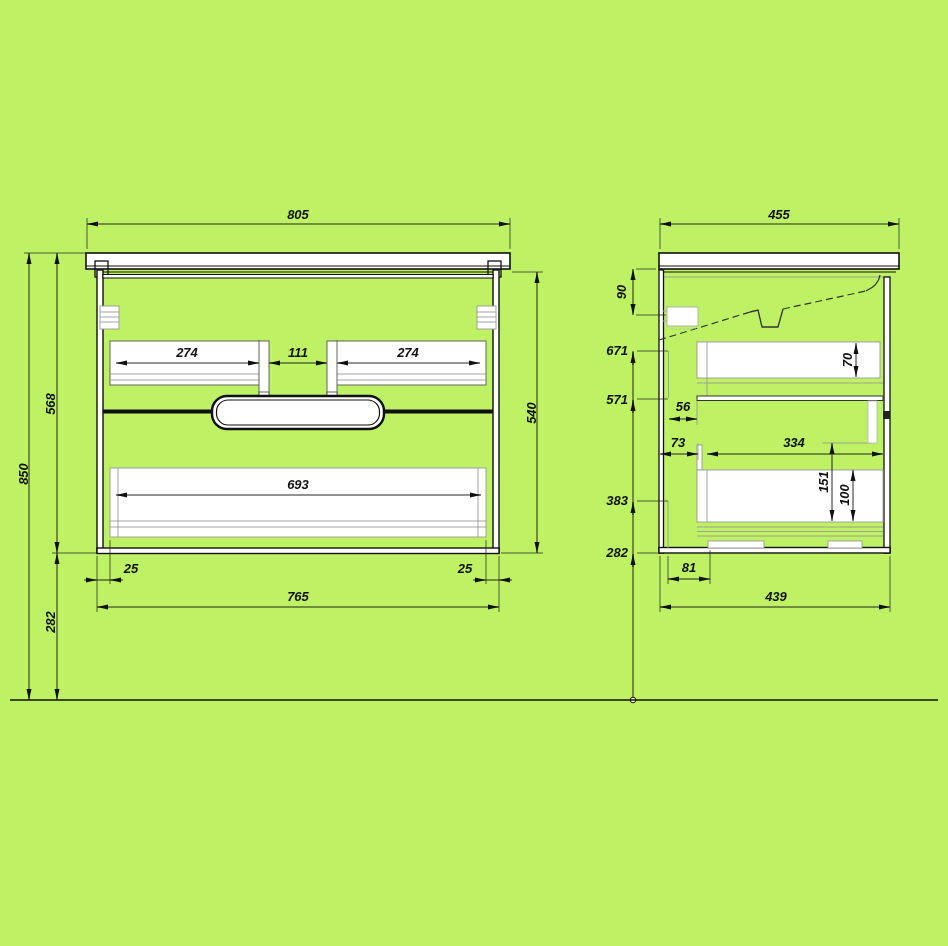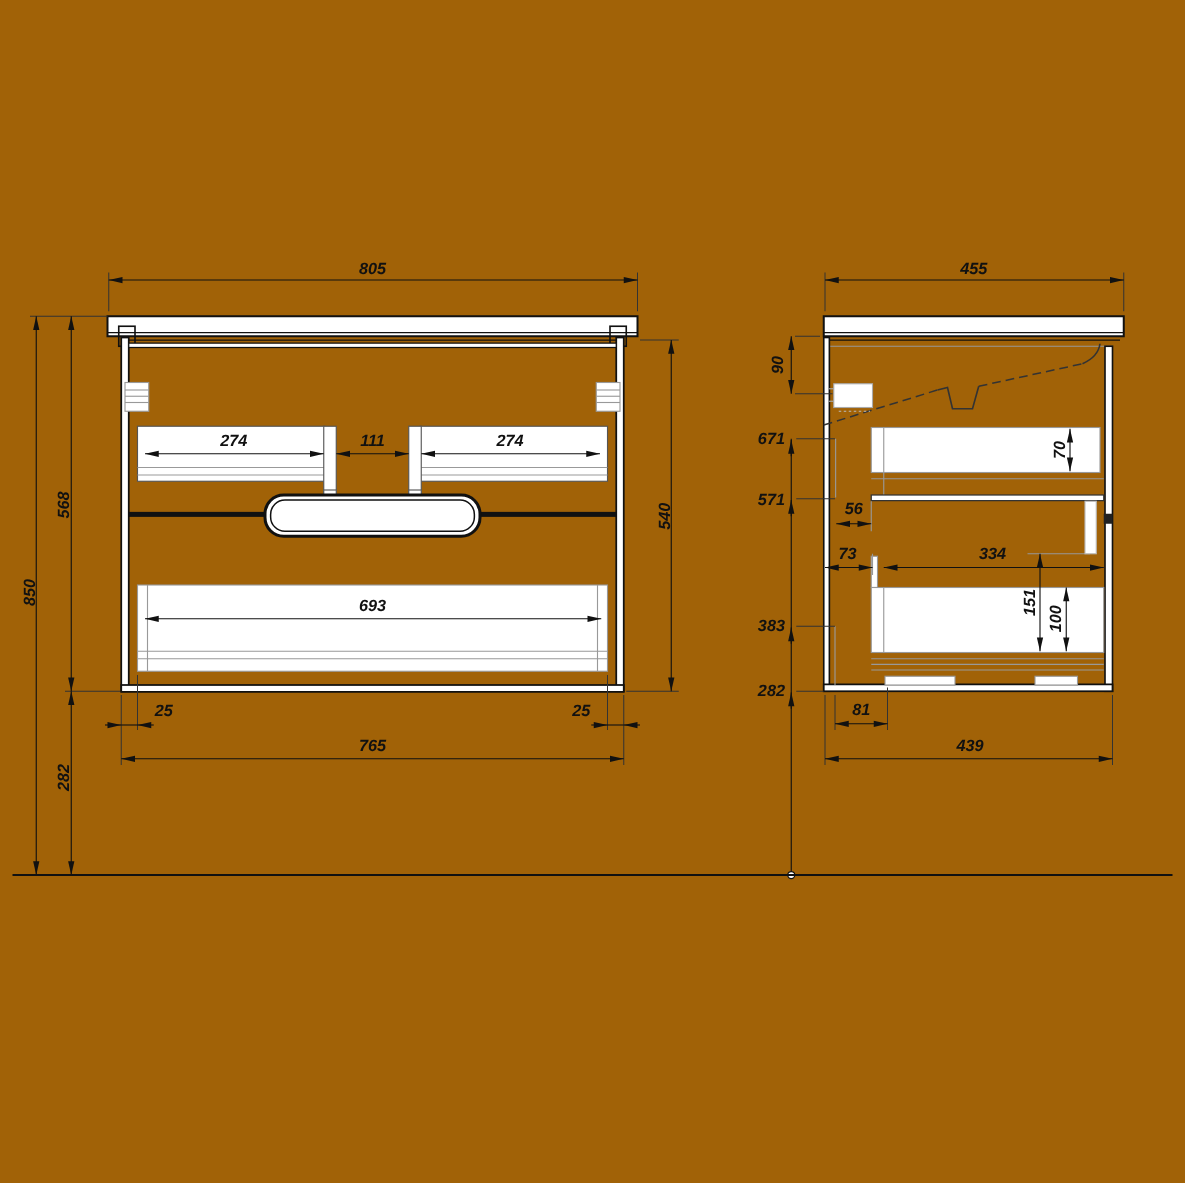--- a/index.html
+++ b/index.html
@@ -1,16 +1,16 @@
 <!DOCTYPE html>
 <html><head>
 <meta charset="utf-8">
 <style>
   html,body{margin:0;padding:0;background:#fff;}
-  .stage{position:relative;width:948px;height:946px;background:#a16207;overflow:hidden;
+  .stage{position:relative;width:948px;height:946px;background:#bef264;overflow:hidden;
          font-family:"Liberation Sans",sans-serif;}
   svg{display:block;}
   text{font-family:"Liberation Sans","DejaVu Sans",sans-serif;
        font-weight:bold;font-style:italic;font-size:13px;fill:#111;}
   .dim{stroke:#111;stroke-width:0.9;fill:none;}
   .ext{stroke:#333;stroke-width:0.8;fill:none;}
   .main{stroke:#111;fill:#fff;}
   .thin{stroke:#111;stroke-width:1;fill:none;}
   .det{stroke:#999;stroke-width:0.9;fill:none;}
   .detf{stroke:#999;stroke-width:0.9;fill:#fff;}

